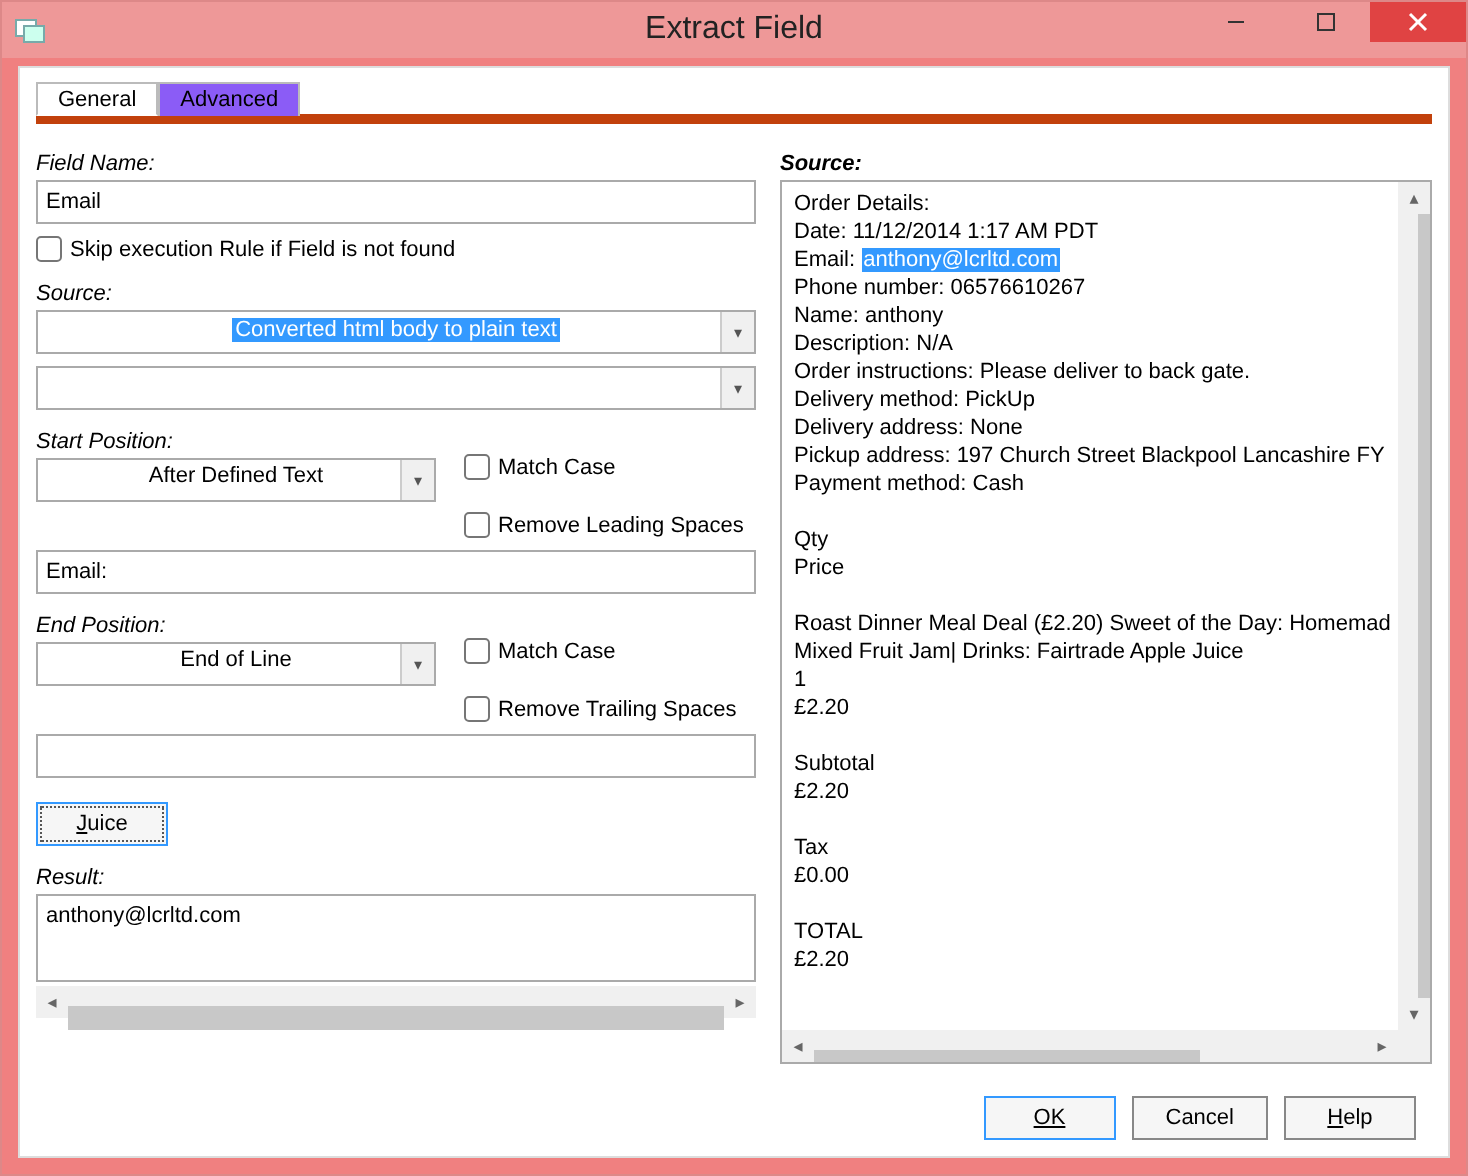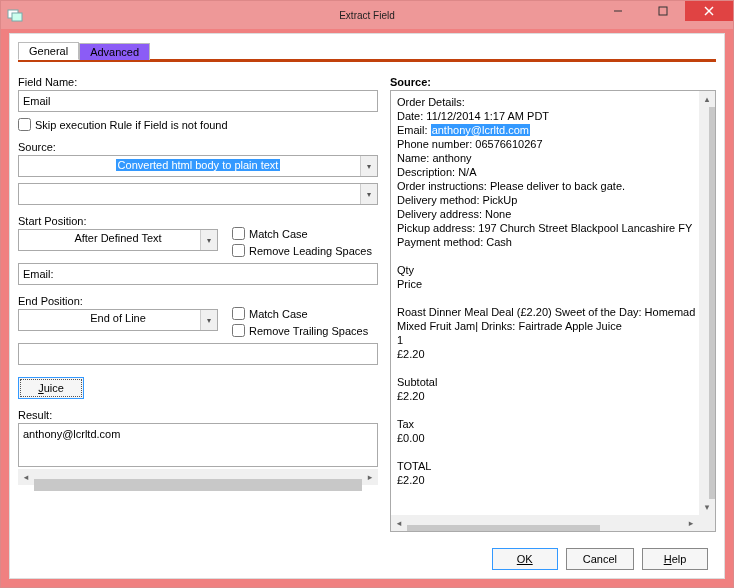--- a/index.html
+++ b/index.html
@@ -33,21 +33,21 @@
   height: 16px;
   margin-right: 6px;
   display: flex;
   align-items: center;
   justify-content: center;
 }
 .titlebar .title {
   position: absolute;
   left: 0; right: 0;
   text-align: center;
-  font-size: 10px;
+  font-size: 16px;
   color: #222;
   pointer-events: none;
 }
 .win-controls {
   position: absolute;
   top: 0; right: 0;
   display: flex;
 }
 .win-btn {
   width: 45px;
@@ -72,23 +72,22 @@
   right: 8px;
   bottom: 8px;
   background: #fff;
   border: 1px solid #ddd;
   padding: 6px 8px 8px 8px;
 }
 
 
 .tabs {
   display: flex;
-  border-bottom: 3px solid #c2410c;
+  border-bottom: 5px solid #c2410c;
   height: 22px;
-  align-items: flex-end;
 }
 .tab {
   border: 1px solid #bbb;
   border-bottom: none;
   background: #fff;
   padding: 2px 10px;
   font-size: 11px;
   position: relative;
   top: 1px;
   cursor: default;
@@ -116,20 +115,21 @@
 }
 .col-right {
   flex: 1;
   display: flex;
   flex-direction: column;
 }
 
 label.field-label {
   display: block;
   margin: 4px 0 2px 0;
+  font-style: italic;
 }
 
 .textbox, .combo {
   width: 100%;
   height: 22px;
   border: 1px solid #aaa;
   background: #fff;
   padding: 2px 4px;
   font-size: 11px;
   font-family: inherit;
@@ -165,21 +165,21 @@
   gap: 4px;
   font-size: 11px;
 }
 .check input { width: 13px; height: 13px; margin:0; }
 
 .two-col {
   display: flex;
   gap: 14px;
 }
 .two-col .left-sub { width: 200px; }
-.two-col .right-sub { flex: 1; display:flex; flex-direction:column; gap:4px; padding-top:16px;justify-content:space-between;}
+.two-col .right-sub { flex: 1; display:flex; flex-direction:column; gap:16px; padding-top:16px;justify-content:space-between;}
 
 .btn {
   border: 1px solid #888;
   background: #f6f6f6;
   padding: 2px 16px;
   font-size: 11px;
   cursor: default;
   min-width: 66px;
   height: 22px;
   line-height: 16px;

